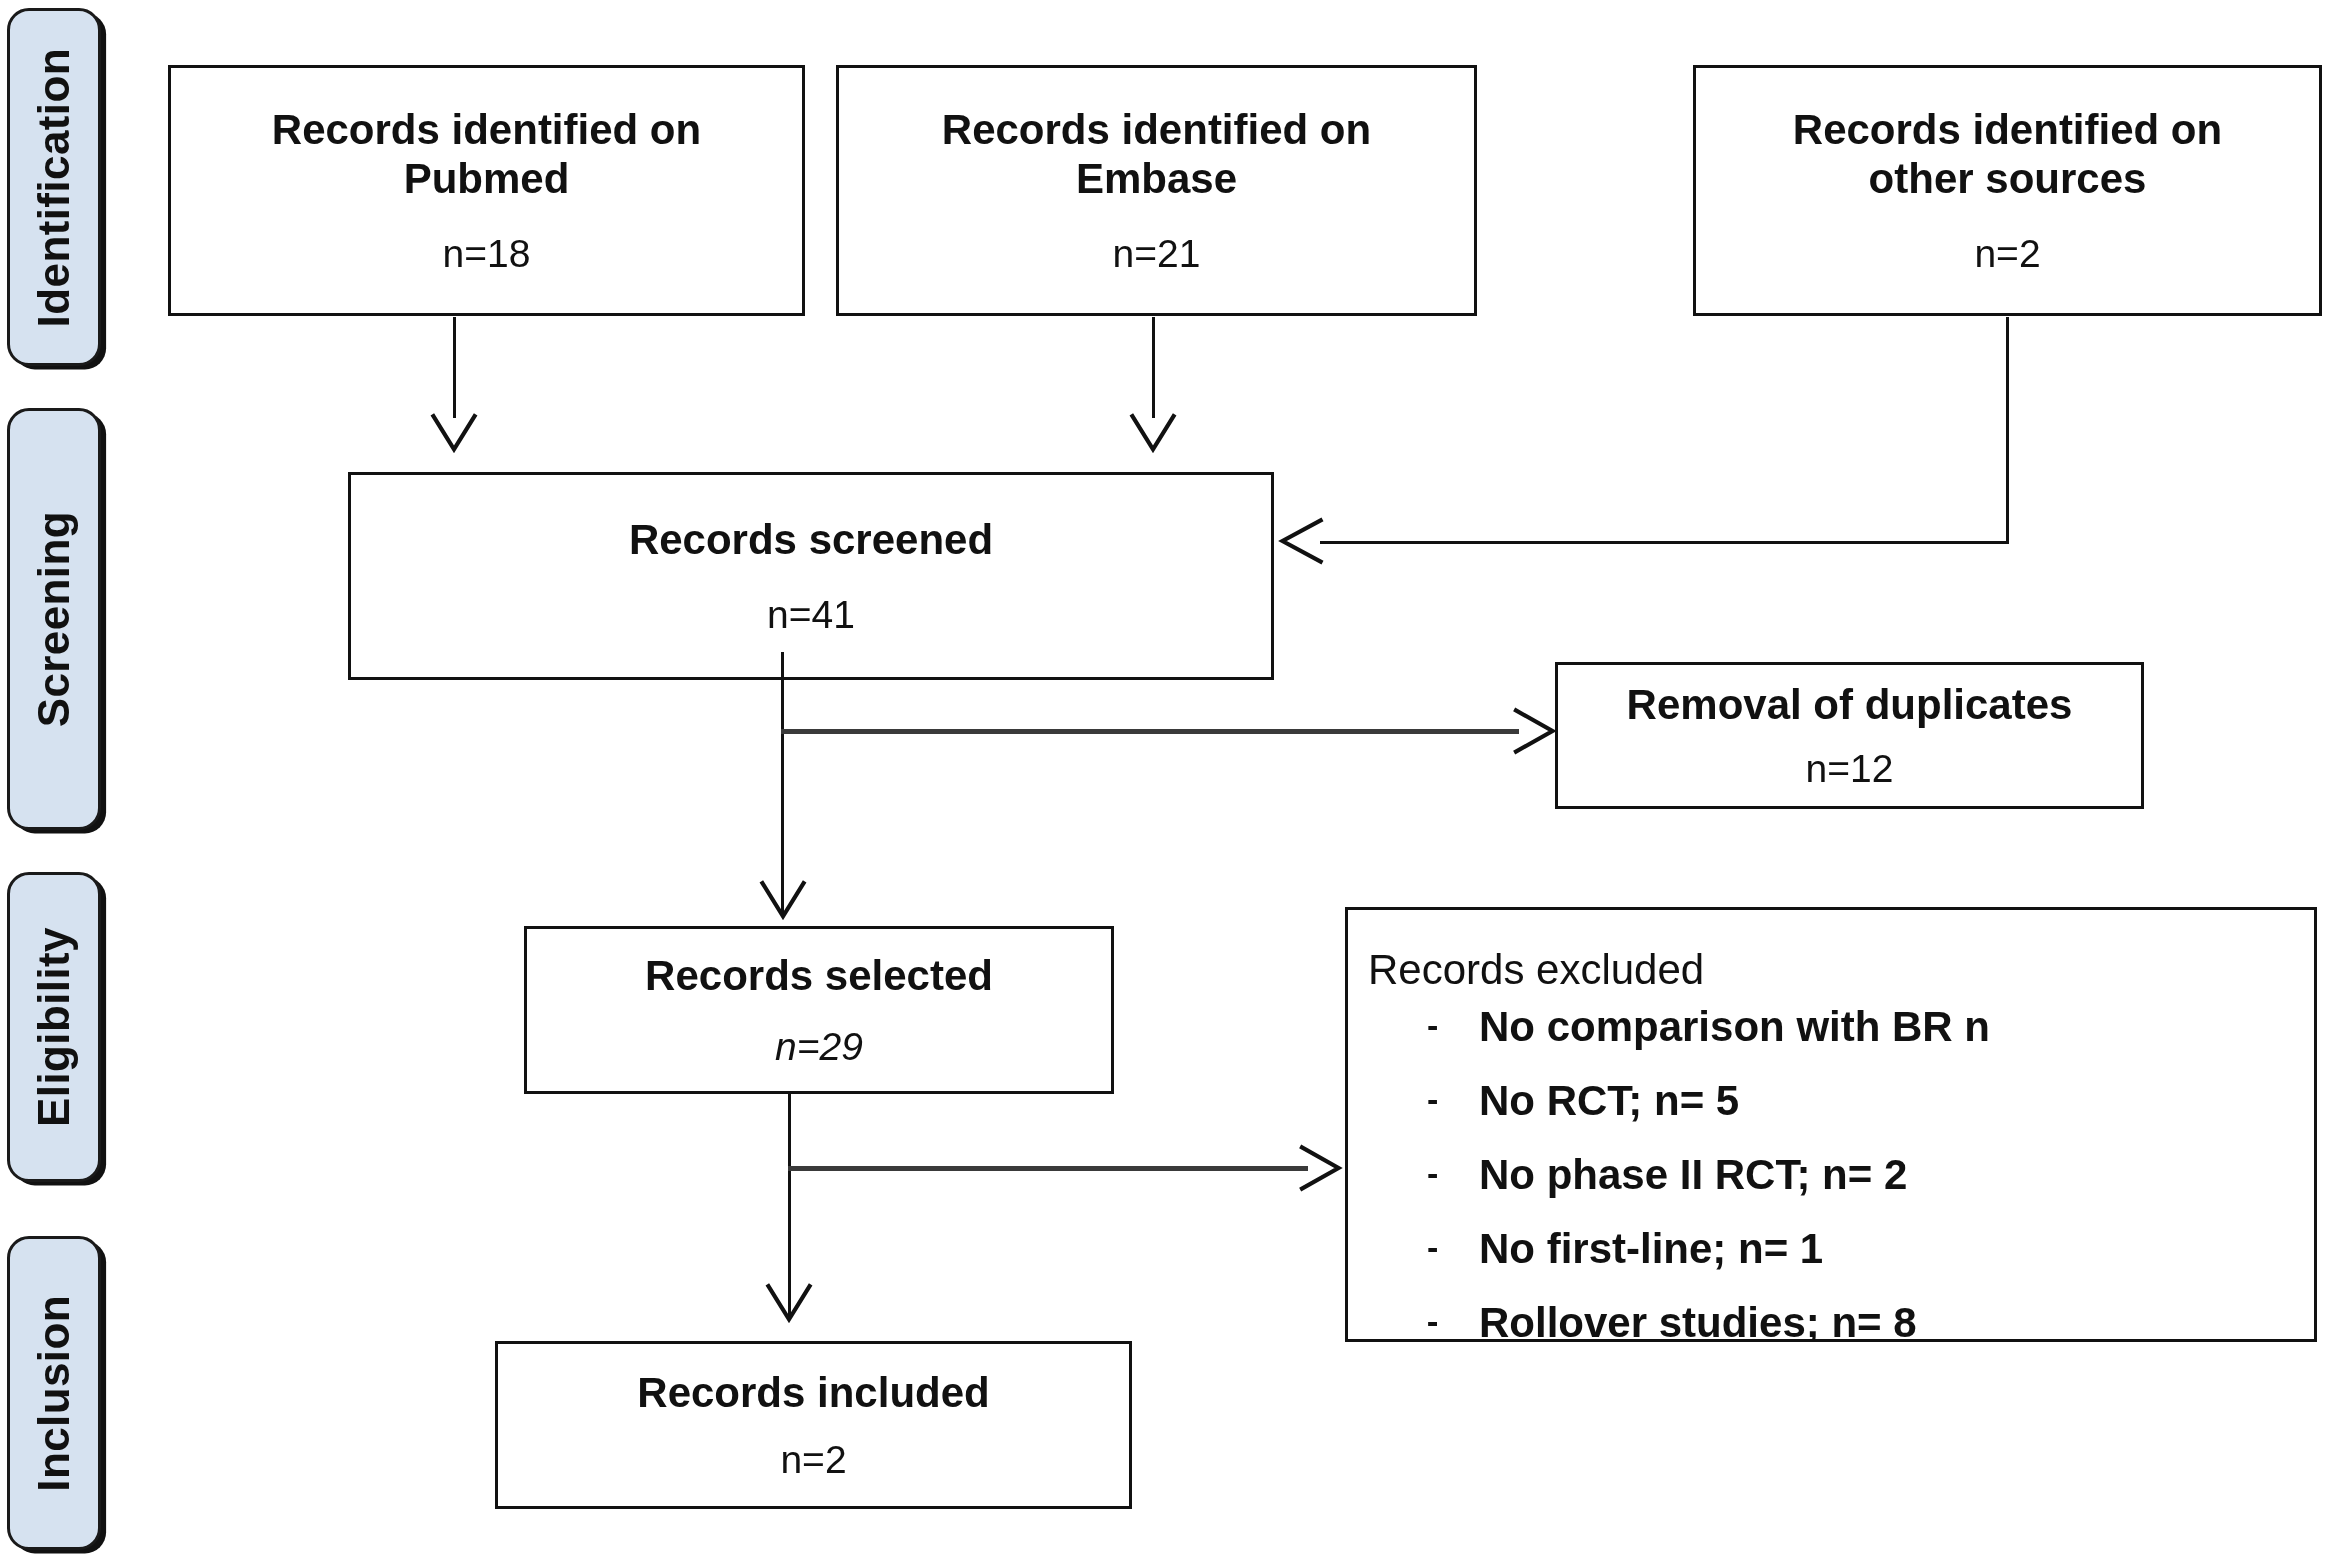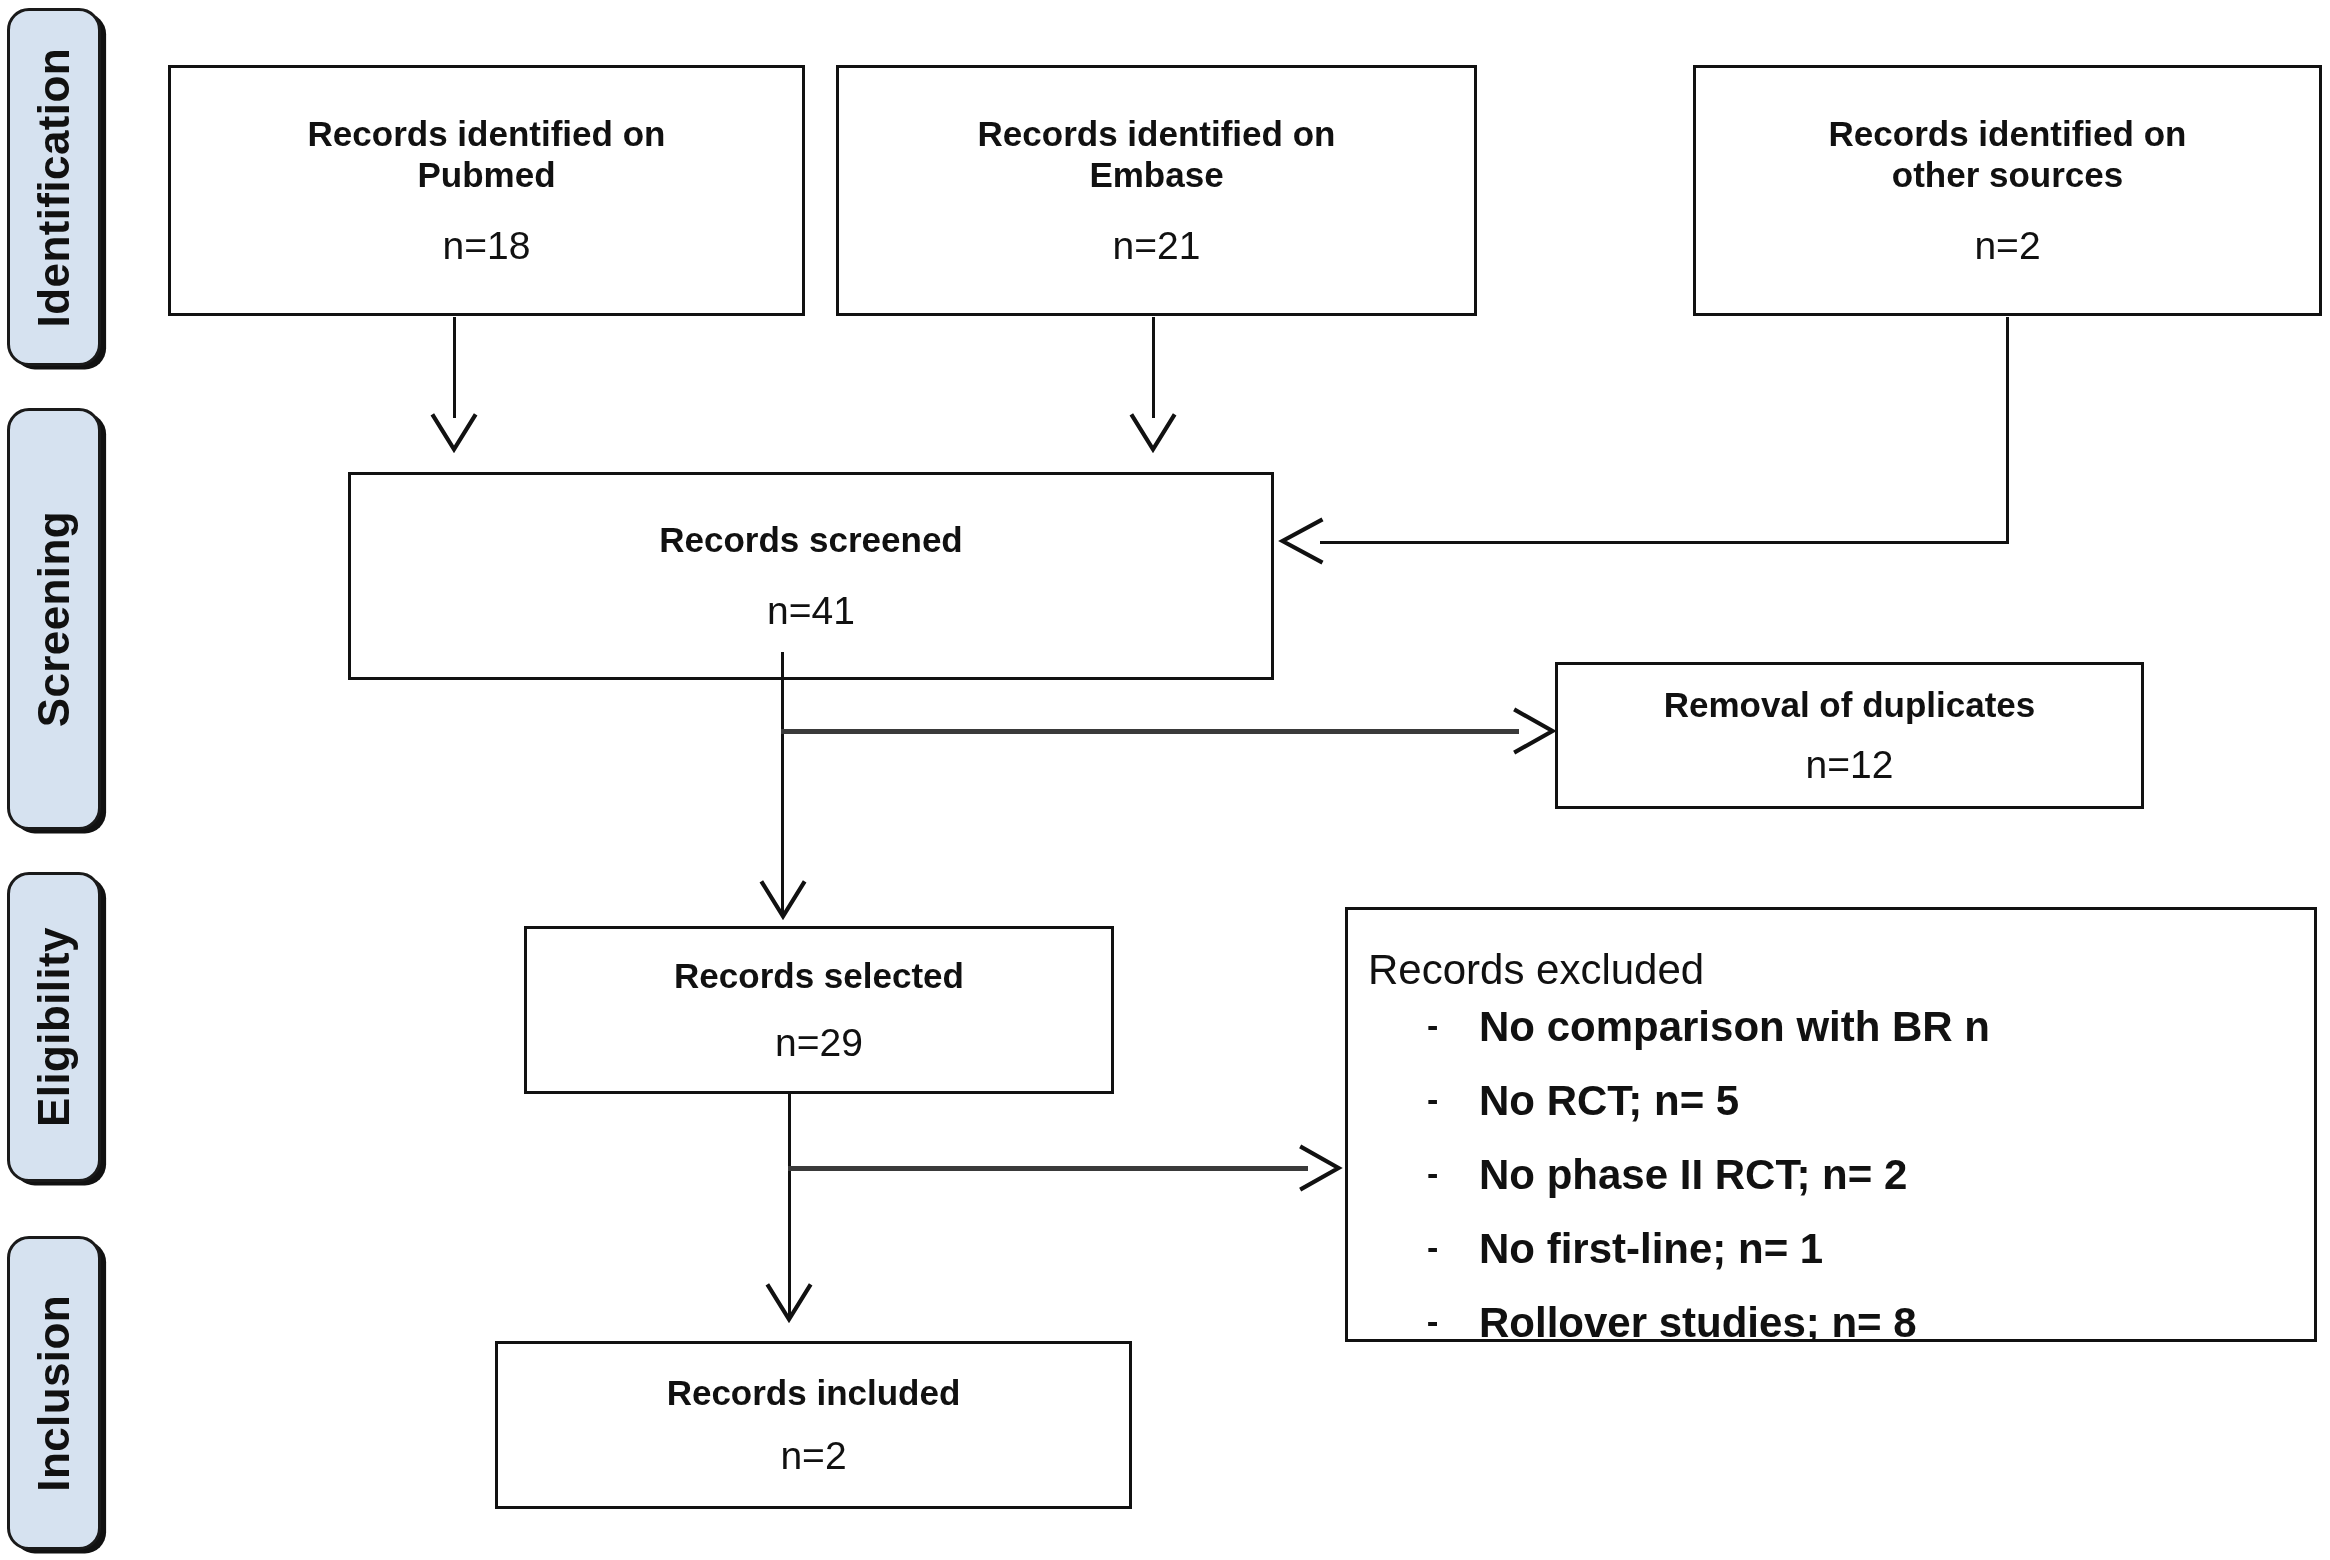--- a/index.html
+++ b/index.html
@@ -50,21 +50,21 @@
     border: 3.4px solid #111111;
     box-sizing: border-box;
     display: flex;
     flex-direction: column;
     align-items: center;
     justify-content: center;
     text-align: center;
     padding: 5px 8.4px;
   }
   .flowbox .title {
-    font-size: 35px;
+    font-size: 42px;
     font-weight: 700;
     color: #111111;
     line-height: 1.18;
     white-space: pre-line;
   }
   .flowbox .count {
     font-size: 39px;
     font-weight: 400;
     color: #111111;
     margin-top: 28.5px;
@@ -173,21 +173,21 @@
     <div class="count">n=41</div>
   </div>
 
   <div class="flowbox" style="left:1555px; top:662px; width:589px; height:147px;">
     <div class="title">Removal of duplicates</div>
     <div class="count" style="margin-top:18.4px;">n=12</div>
   </div>
 
   <div class="flowbox" style="left:524px; top:926px; width:590px; height:168px;">
     <div class="title">Records selected</div>
-    <div class="count" style="margin-top:24px;">n=29</div>
+    <div class="count" style="margin-top:24px;font-style:italic;">n=29</div>
   </div>
 
   <div class="listbox" style="left:1345px; top:907px; width:972px; height:435px;">
     <div class="list-title">Records excluded</div>
     <ul>
       <li>
         <span class="dash">-</span>
         <span>No comparison with BR n</span>
       </li>
       <li>

